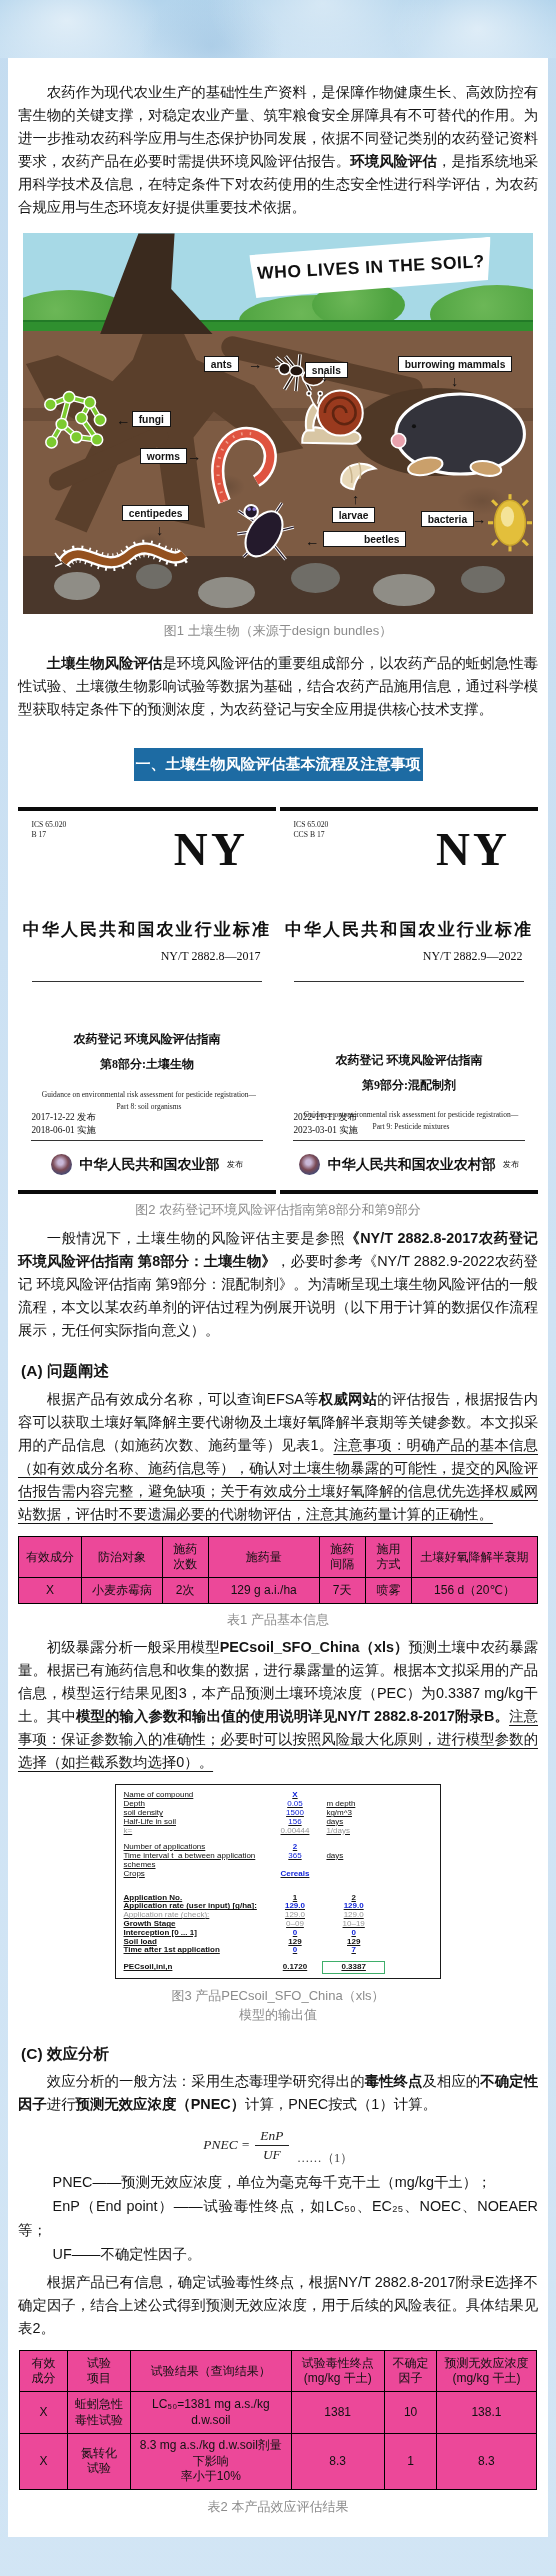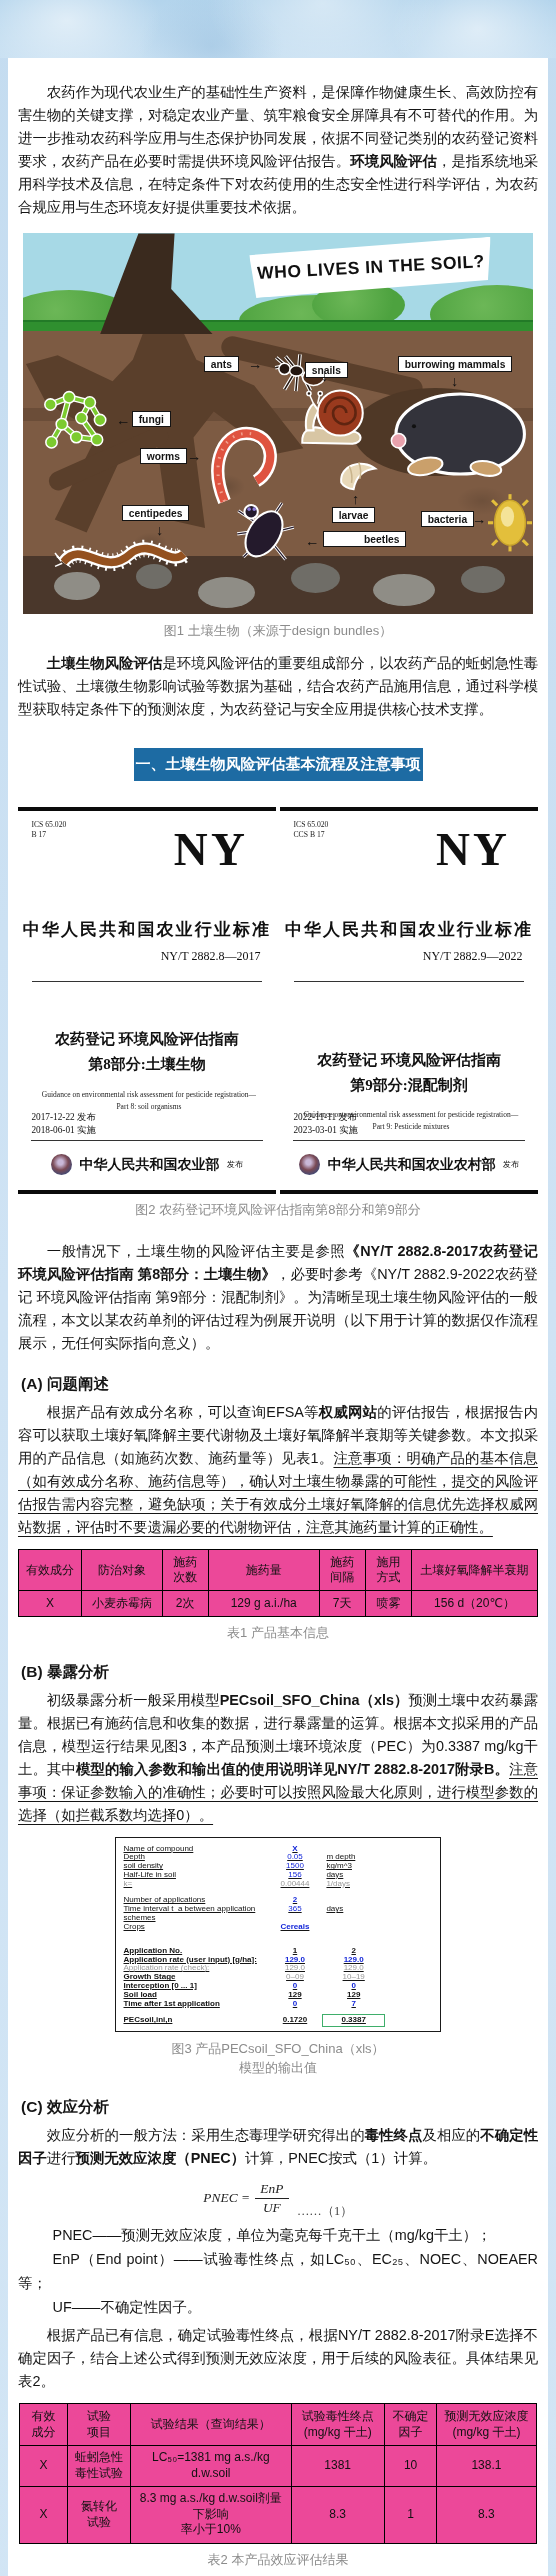--- a/index.html
+++ b/index.html
@@ -62,21 +62,21 @@
   .critter{position:absolute;}
   
   .f2wrap{display:flex;gap:4.1px;margin-top:26px;}
   .cover{flex:1;height:379px;background:#fff;position:relative;border-top:4.6px solid #0a0a0a;border-bottom:4.6px solid #0a0a0a;
       font-family:"Liberation Serif","DejaVu Serif",serif;}
   .ics{position:absolute;left:13.4px;top:9.3px;font-size:7.7px;line-height:10.3px;color:#222;}
   .nylogo{position:absolute;right:28px;top:11.3px;font-size:47px;font-weight:bold;letter-spacing:3.1px;color:#111;}
   .stdtitle{position:absolute;left:0;right:0;top:107px;text-align:center;font-size:17px;font-weight:bold;letter-spacing:2.1px;color:#111;}
   .stdcode{position:absolute;right:15.5px;top:138px;font-size:12px;color:#111;}
   .coverhr{position:absolute;left:14.4px;right:14.4px;top:170px;border-top:1px solid #333;}
-  .ctitle{position:absolute;left:0;right:0;text-align:center;font-size:15px;font-weight:bold;color:#111;line-height:24px;}
+  .ctitle{position:absolute;left:0;right:0;text-align:center;font-size:12px;font-weight:bold;color:#111;line-height:24px;}
   .cen{position:absolute;left:4px;right:0;text-align:center;font-size:7.5px;color:#222;line-height:12.4px;}
   .dates{position:absolute;left:13.4px;right:13.4px;bottom:49px;border-bottom:1px solid #333;padding-bottom:3.1px;
       display:flex;justify-content:space-between;font-size:9.3px;color:#111;flex-direction:column;}
   .pubrow{position:absolute;left:0;right:0;bottom:14.4px;display:flex;align-items:center;justify-content:center;gap:7.2px;}
   .emblem{width:21.6px;height:21.6px;border-radius:50%;background:radial-gradient(circle at 45% 40%,#c9b8d8 15%,#7a4a55 45%,#3a4a7a 80%);}
   .pubname{font-size:14px;font-weight:bold;color:#111;}
   .pubtag{font-size:8.2px;color:#111;}
   
   .model{width:309px;margin:10.3px auto 0;border:1px solid #1a1a1a;background:#fff;padding:6.2px 7.2px;text-decoration:underline;}
   .mrow{display:flex;font-size:8px;line-height:8.8px;color:#111;}
@@ -303,21 +303,21 @@
         </div>
       <div class="pubrow">
           <span class="emblem"></span>
           <span class="pubname">中华人民共和国农业农村部</span>
           <span class="pubtag">发布</span>
         </div>
     </div>
   </div>
   <div class="cap">图2 农药登记环境风险评估指南第8部分和第9部分</div>
 
-  <p class="ind" style="margin-top:20px;"><span>一般情况下，土壤生物的风险评估主要是参照</span><span class="b">《NY/T 2882.8-2017农药登记 环境风险评估指南 第8部分：土壤生物》</span><span>，必要时参考《NY/T 2882.9-2022农药登记 环境风险评估指南 第9部分：混配制剂》。为清晰呈现土壤生物风险评估的一般流程，本文以某农药单剂的评估过程为例展开说明（以下用于计算的数据仅作流程展示，无任何实际指向意义）。</span></p>
+  <p class="ind" style="margin-top:7px;"><span>一般情况下，土壤生物的风险评估主要是参照</span><span class="b">《NY/T 2882.8-2017农药登记 环境风险评估指南 第8部分：土壤生物》</span><span>，必要时参考《NY/T 2882.9-2022农药登记 环境风险评估指南 第9部分：混配制剂》。为清晰呈现土壤生物风险评估的一般流程，本文以某农药单剂的评估过程为例展开说明（以下用于计算的数据仅作流程展示，无任何实际指向意义）。</span></p>
 
   <div class="h">(A) 问题阐述</div>
   <p class="ind" style="margin-top:6.2px;"><span>根据产品有效成分名称，可以查询EFSA等</span><span class="b">权威网站</span><span>的评估报告，根据报告内容可以获取土壤好氧降解主要代谢物及土壤好氧降解半衰期等关键参数。本文拟采用的产品信息（如施药次数、施药量等）见表1。</span><span class="ul">注意事项：明确产品的基本信息（如有效成分名称、施药信息等），确认对土壤生物暴露的可能性，提交的风险评估报告需内容完整，避免缺项；关于有效成分土壤好氧降解的信息优先选择权威网站数据，评估时不要遗漏必要的代谢物评估，注意其施药量计算的正确性。</span></p>
 
   <table>
     <tbody>
         <tr>
       <th style="width:54px;">有效成分</th>
       <th style="width:72px;">防治对象</th>
       <th style="width:36px;">施药
@@ -335,21 +335,20 @@
       <td>2次</td>
       <td>129 g a.i./ha</td>
       <td>7天</td>
       <td>喷雾</td>
       <td>156 d（20℃）</td>
     </tr>
   </tbody>
     </table>
   <div class="cap">表1 产品基本信息</div>
 
-  <div class="h">(B) 暴露分析</div>
   <p class="ind" style="margin-top:6.2px;"><span>初级暴露分析一般采用模型</span><span class="b">PECsoil_SFO_China（xls）</span><span>预测土壤中农药暴露量。根据已有施药信息和收集的数据，进行暴露量的运算。根据本文拟采用的产品信息，模型运行结果见图3，本产品预测土壤环境浓度（PEC）为0.3387 mg/kg干土。其中</span><span class="b">模型的输入参数和输出值的使用说明详见NY/T 2882.8-2017附录B。</span><span class="ul">注意事项：保证参数输入的准确性；必要时可以按照风险最大化原则，进行模型参数的选择（如拦截系数均选择0）。</span></p>
 
   <div class="model">
     <div class="mrow">
         <span class="ml">Name of compound</span>
         <span class="mv1 mb">X</span>
         <span class="mv2"></span>
       </div>
     <div class="mrow">
         <span class="ml">Depth</span>

